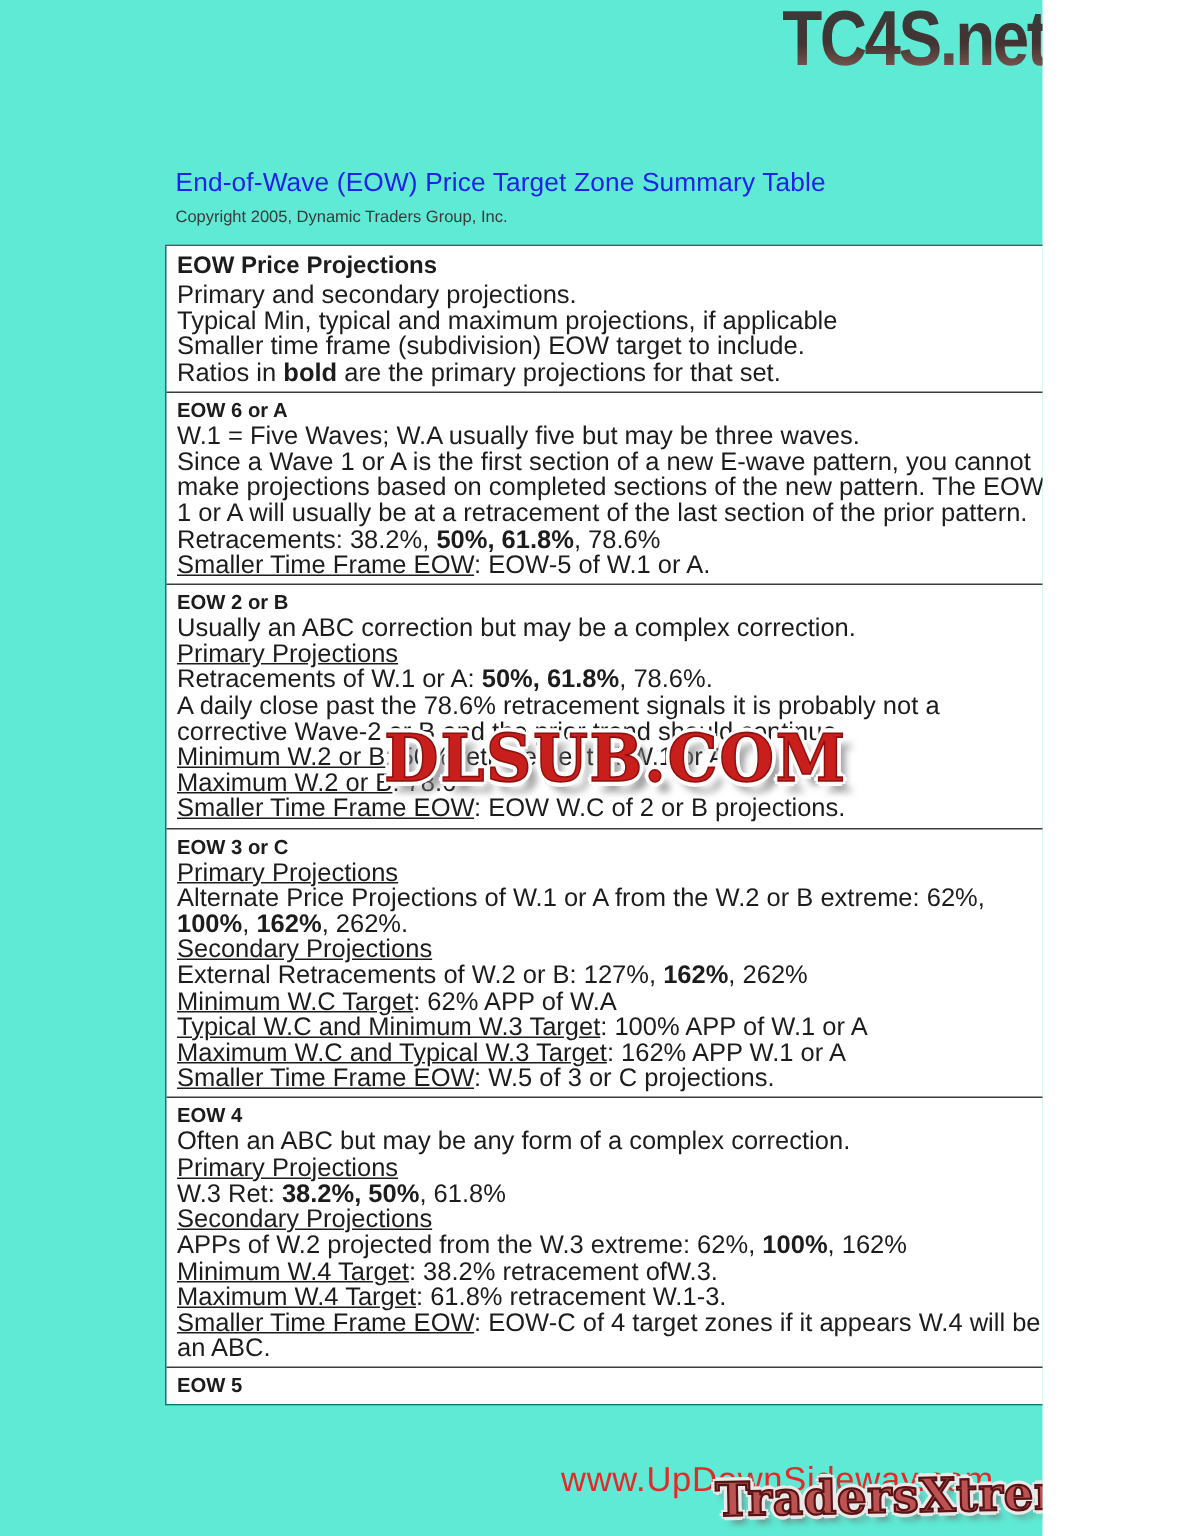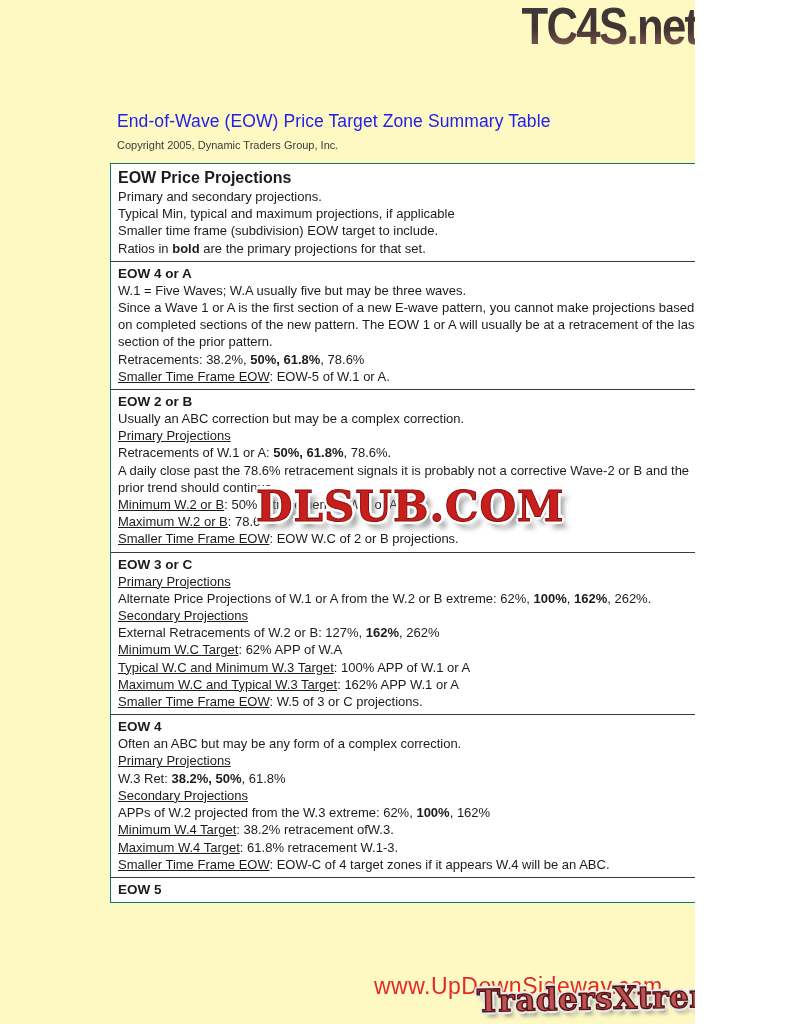--- a/index.html
+++ b/index.html
@@ -1,17 +1,17 @@
 <!DOCTYPE html>
 <html><head>
 <meta charset="utf-8">
 <style>
   html,body { margin:0; padding:0; background:#ffffff; }
   .page {
-    position:relative; width:695px; height:1024px; background:#fef9c3;
+    position:relative; width:695px; height:1024px; background:#5eead4;
     font-family:"Liberation Sans", sans-serif; color:#1c1c1c; overflow:hidden;
   }
 
   
   .tc4s-logo {
     position:absolute; top:-4px; right:-2px;
     font-size:52px; font-weight:bold; letter-spacing:-2px;
     transform:scaleX(0.84); transform-origin:right top;
     color:#4a3a38;
     background:linear-gradient(180deg,#3b3b3b 10%,#413432 55%,#91635a 95%);
@@ -30,21 +30,21 @@
 
   
   .eow-table {
     position:absolute; left:110px; top:163px; width:598px;
     border:1px solid #0f766e; background:#fff;
   }
   .section { border-top:1px solid #3c3c3c; padding:3px 7px 4px 7px; }
   .section:first-child { border-top:none; }
   .sec-header { font-weight:bold; font-size:13.5px; line-height:17px; }
   .sec-header.large { font-size:16px; line-height:21px; }
-  .line { font-size:13px; line-height:17.2px; }
+  .line { font-size:17px; line-height:17.2px; }
   .b { font-weight:bold; }
   .u { text-decoration:underline; }
 
   
   .wm-dlsub {
     position:absolute; left:256px; top:481px;
     font-family:"DejaVu Serif", serif; font-weight:bold;
     font-size:42px; letter-spacing:1px; line-height:50px;
     color:#c81e1c; -webkit-text-stroke:1px #8c100e;
     text-shadow:
@@ -83,21 +83,21 @@
 
   <div class="eow-table">
       <div class="section">
         <div class="sec-header large">EOW Price Projections</div>
         <div class="line"><span>Primary and secondary projections.</span></div>
         <div class="line"><span>Typical Min, typical and maximum projections, if applicable</span></div>
         <div class="line"><span>Smaller time frame (subdivision) EOW target to include.</span></div>
         <div class="line"><span>Ratios in </span><span class="b">bold</span><span> are the primary projections for that set.</span></div>
       </div>
       <div class="section">
-        <div class="sec-header">EOW 4 or A</div>
+        <div class="sec-header">EOW 6 or A</div>
         <div class="line"><span>W.1 = Five Waves; W.A usually five but may be three waves.</span></div>
         <div class="line"><span>Since a Wave 1 or A is the first section of a new E-wave pattern, you cannot make projections based on completed sections of the new pattern. The EOW 1 or A will usually be at a retracement of the last section of the prior pattern.</span></div>
         <div class="line"><span>Retracements: 38.2%, </span><span class="b">50%, 61.8%</span><span>, 78.6%</span></div>
         <div class="line"><span class="u">Smaller Time Frame EOW</span><span>: EOW-5 of W.1 or A.</span></div>
       </div>
       <div class="section">
         <div class="sec-header">EOW 2 or B</div>
         <div class="line"><span>Usually an ABC correction but may be a complex correction.</span></div>
         <div class="line"><span class="u">Primary Projections</span></div>
         <div class="line"><span>Retracements of W.1 or A: </span><span class="b">50%, 61.8%</span><span>, 78.6%.</span></div>

